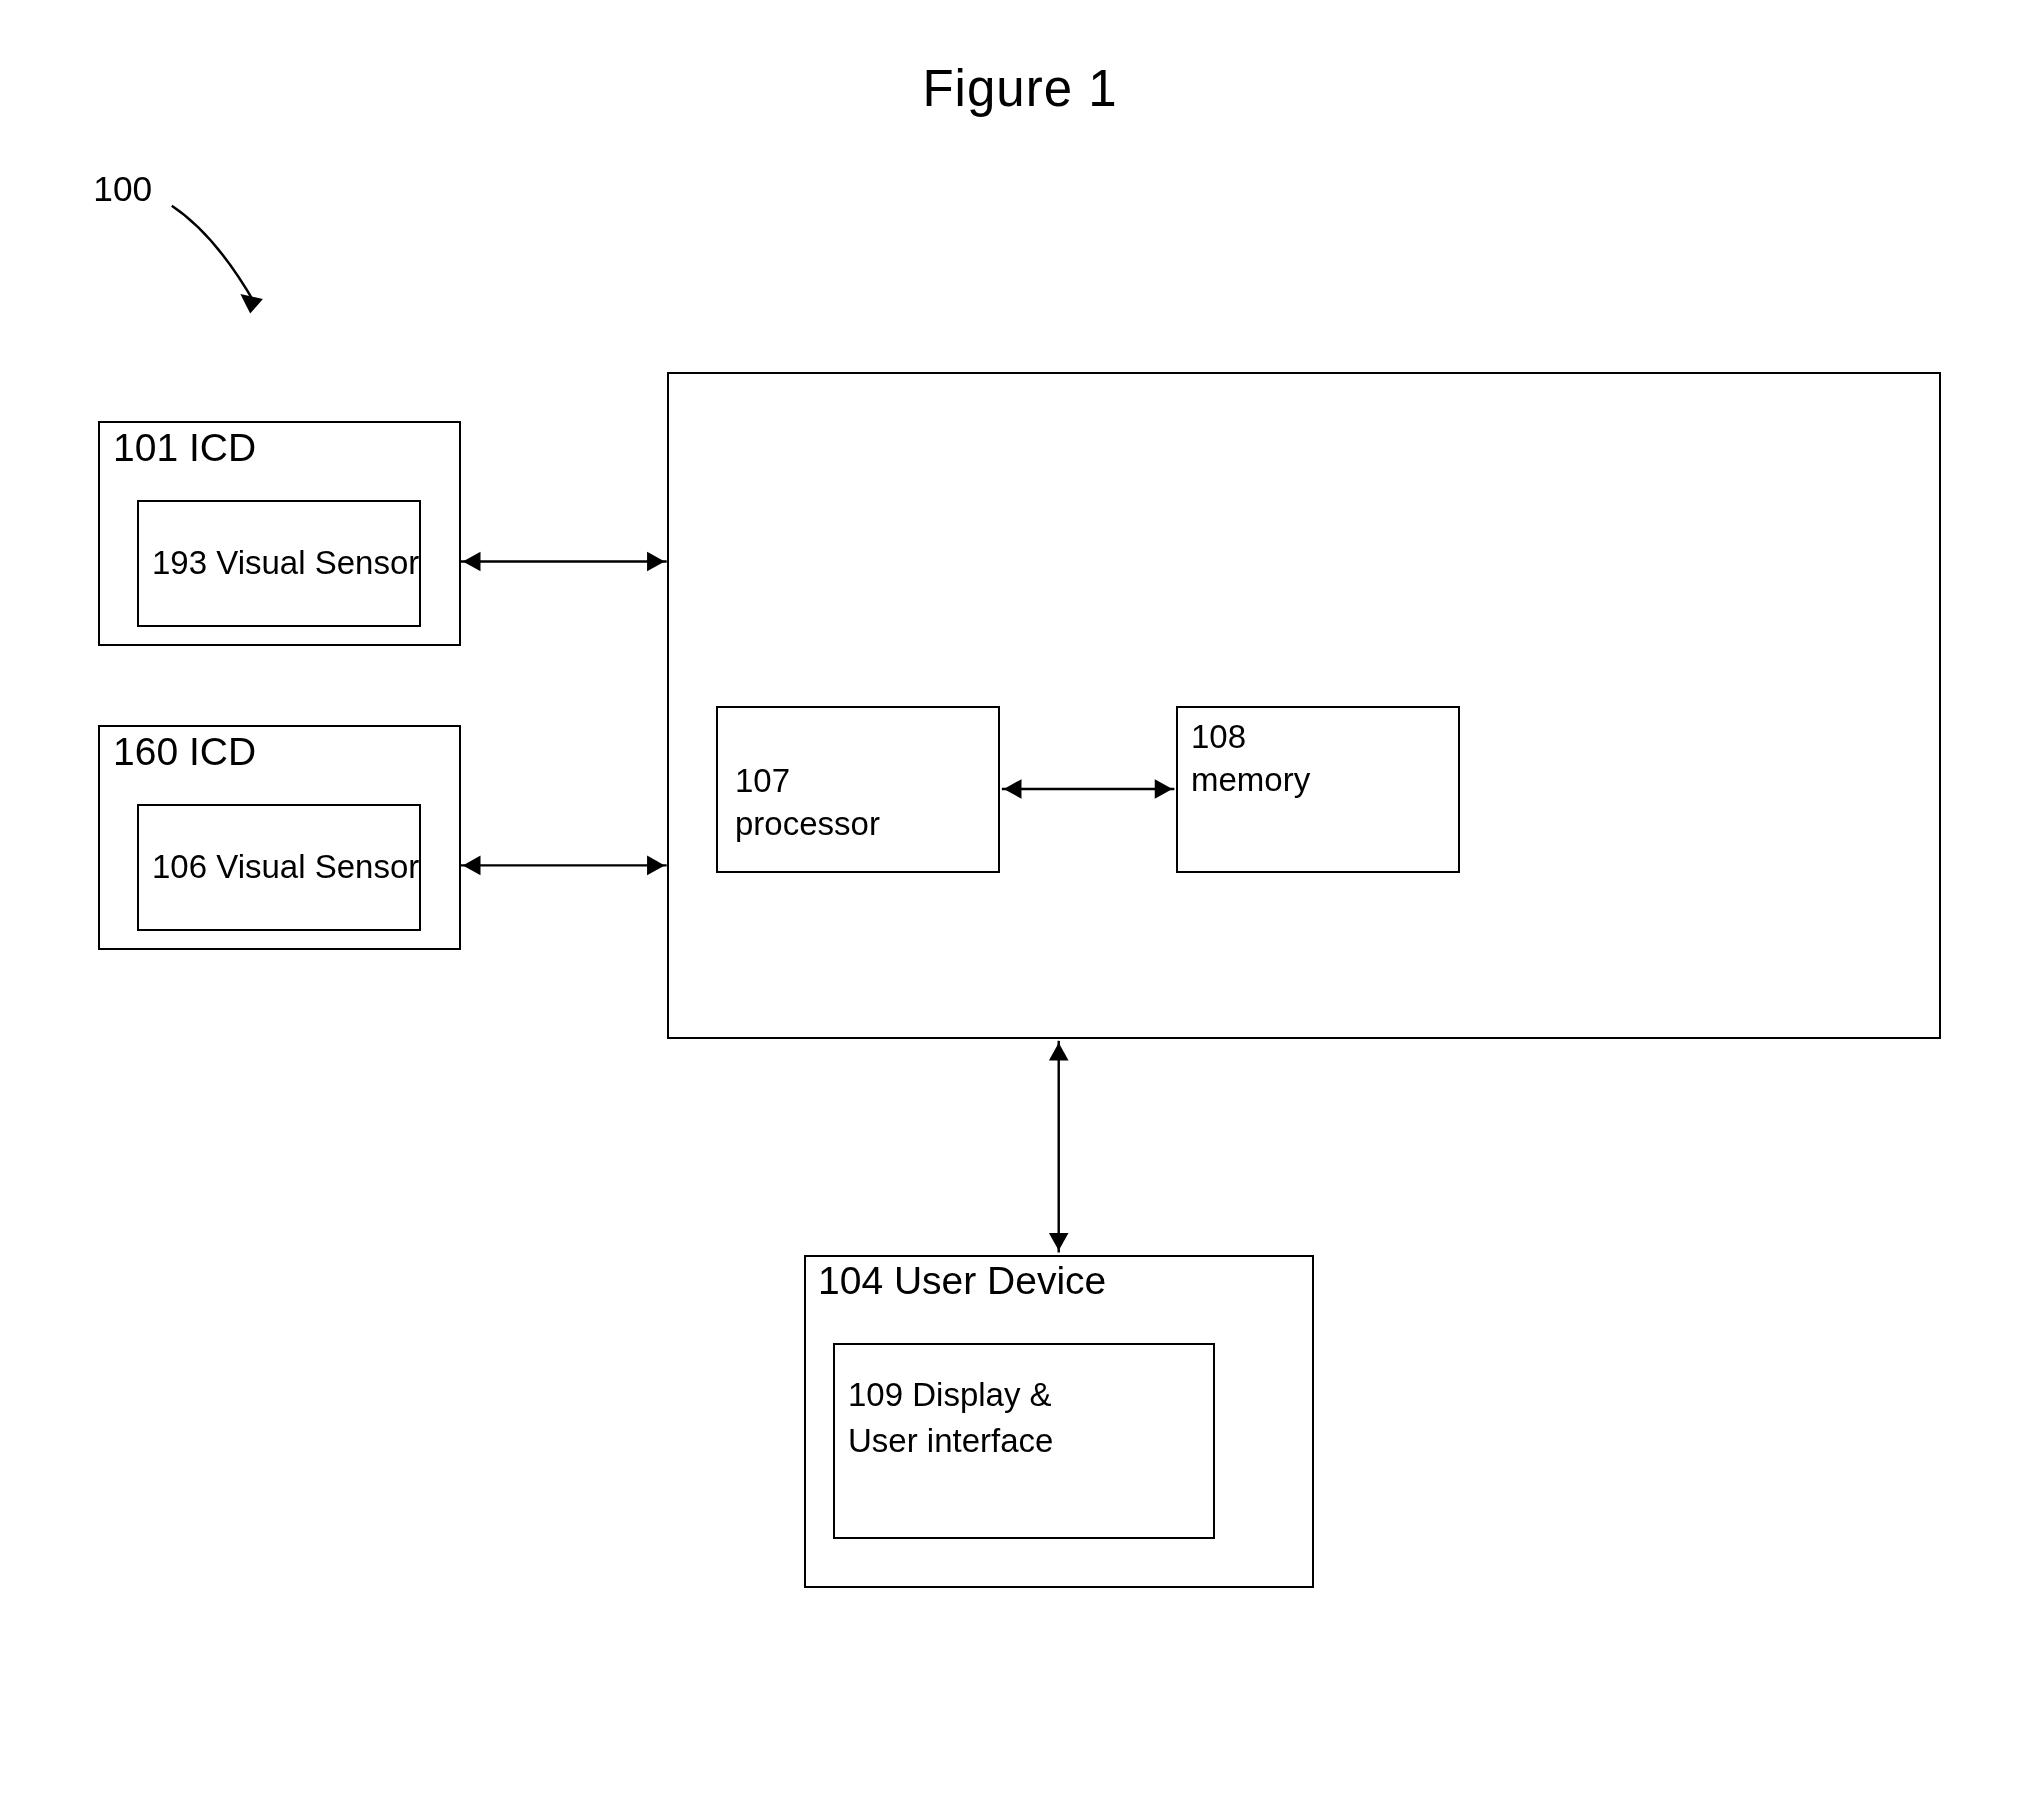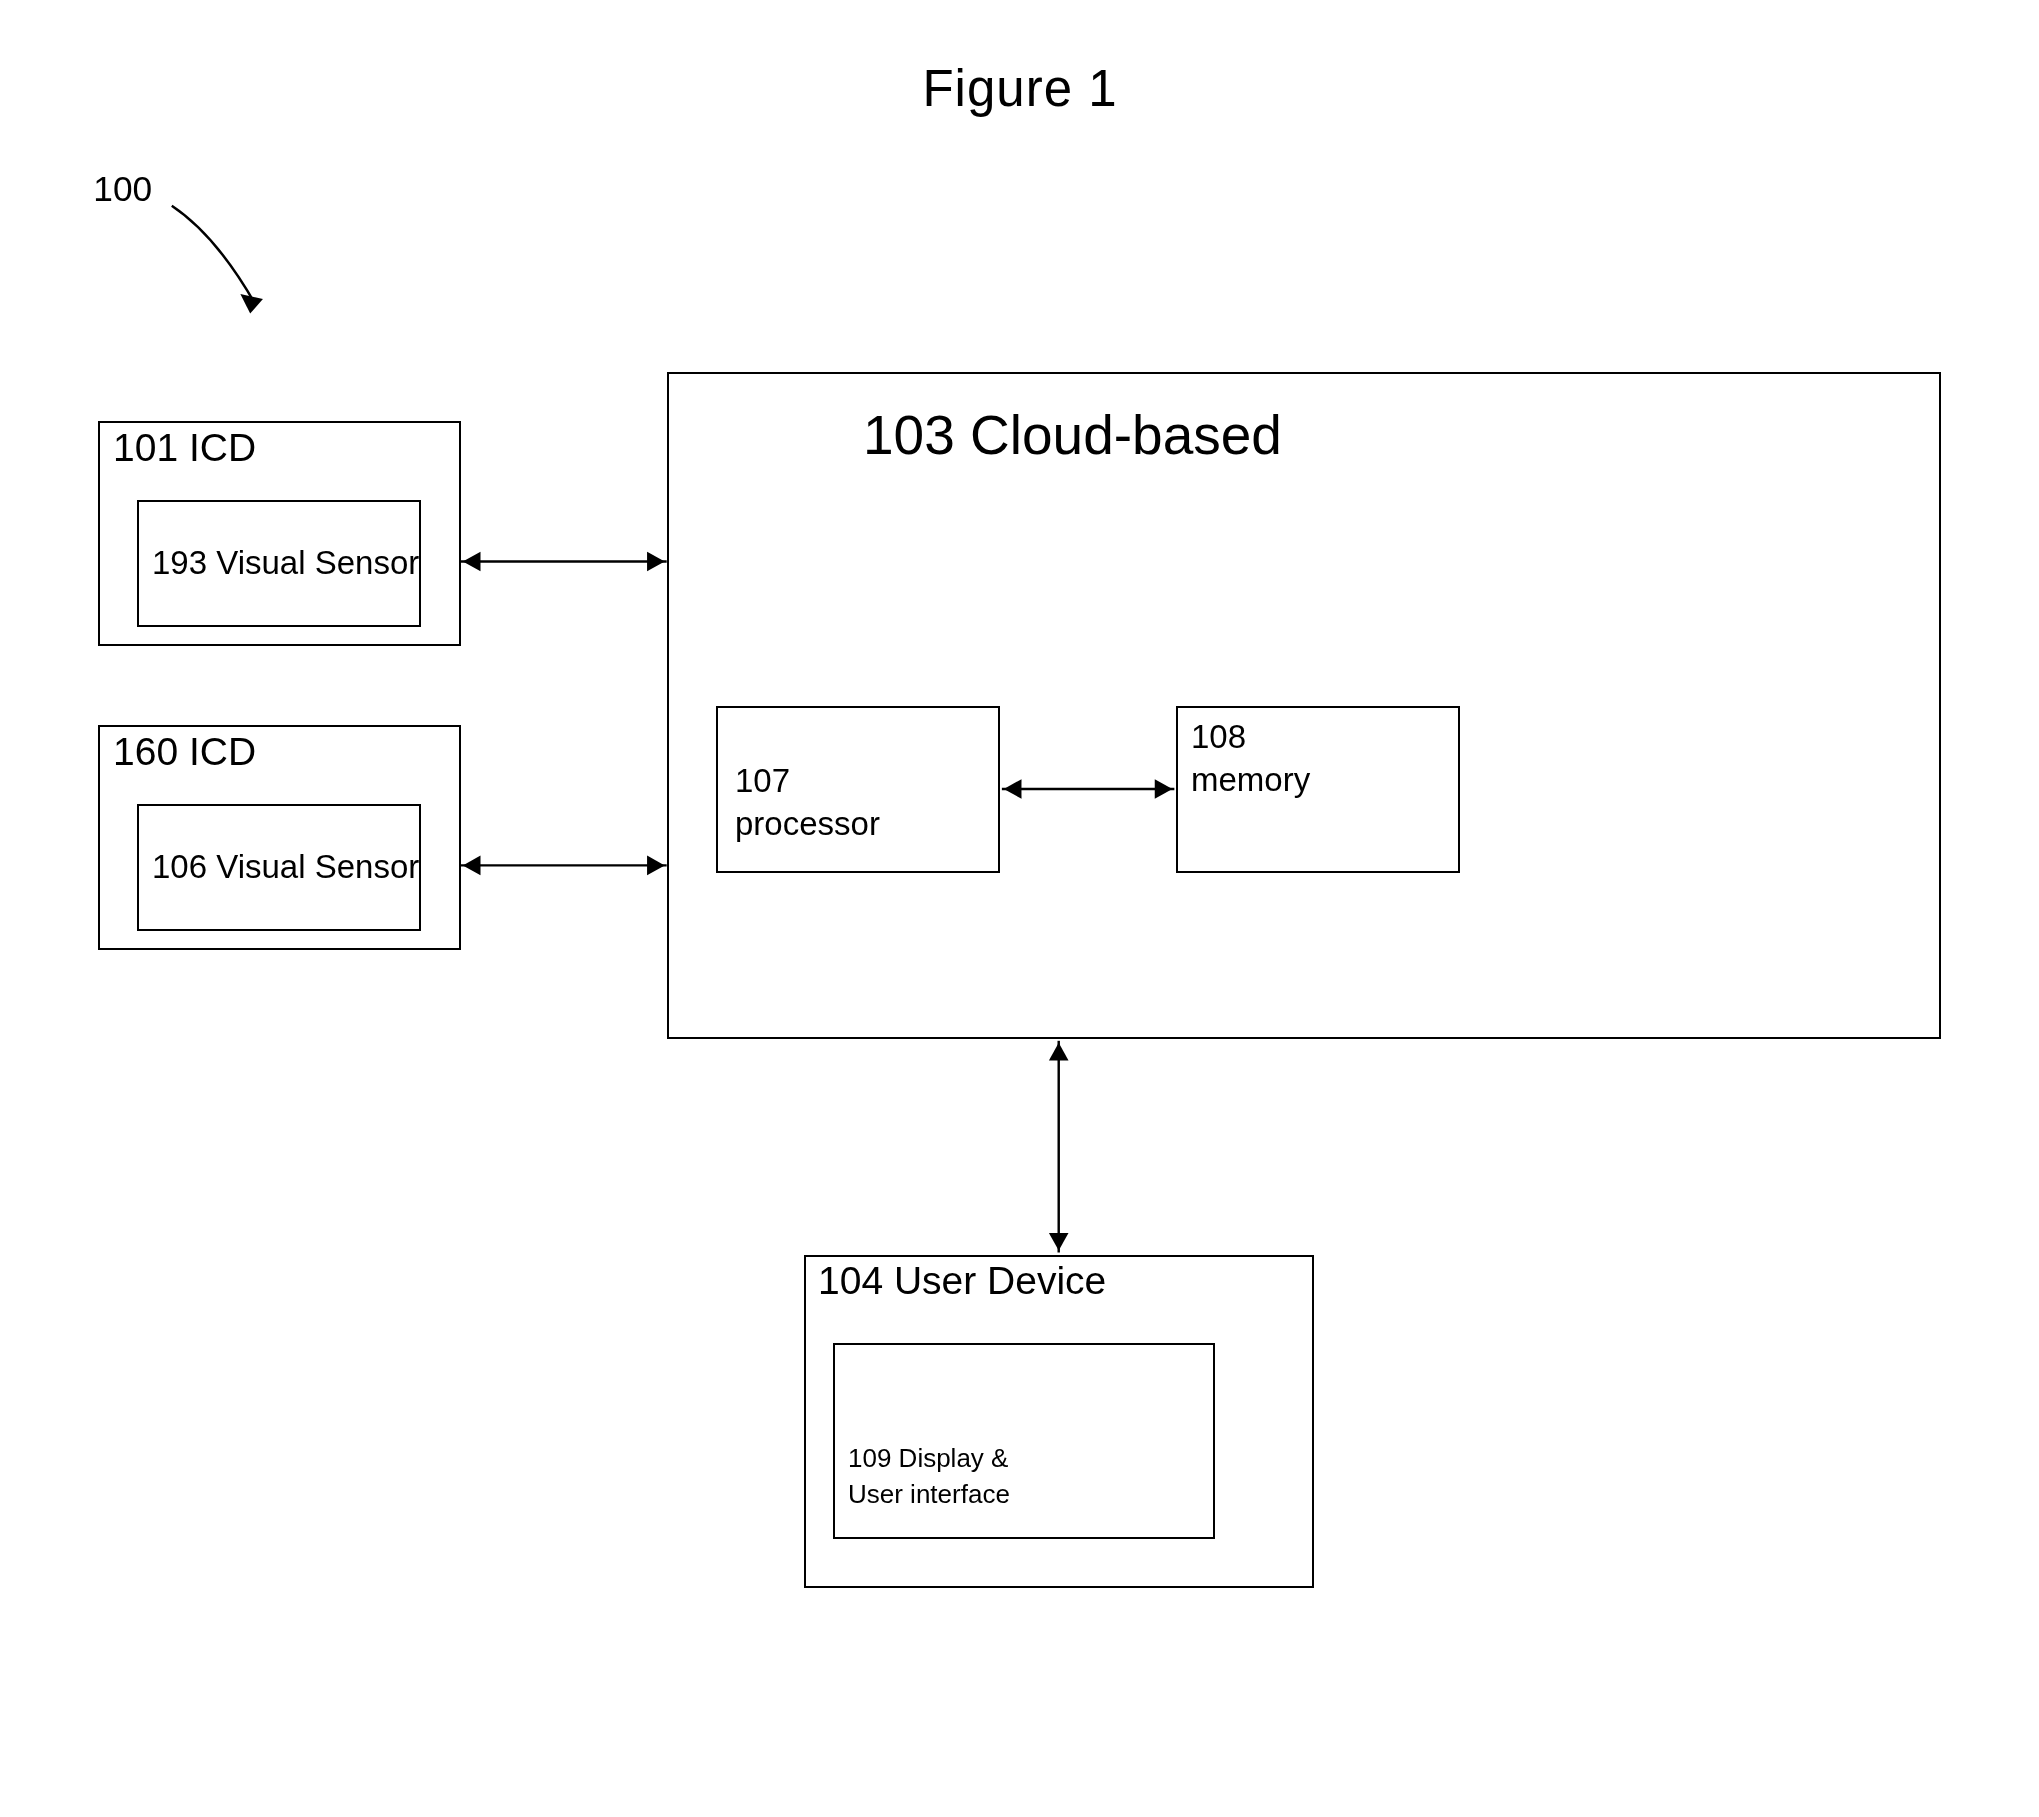--- a/index.html
+++ b/index.html
@@ -167,23 +167,23 @@
       position: absolute;
       top: 1343px;
       left: 833px;
       width: 382px;
       height: 196px;
       border: 2.9px solid #000;
     }
 
     .box-display-label {
       position: absolute;
-      top: 1440px;
+      top: 1372px;
       left: 848px;
-      font-size: 26px;
+      font-size: 33px;
       line-height: 1.4;
     }
 
     
     .arrows-svg {
       position: absolute;
       top: 0;
       left: 0;
       width: 2040px;
       height: 1817px;
@@ -227,21 +227,21 @@
 <div class="box-sensor1-label">193 Visual Sensor</div>
 
 <div class="box-icd2"></div>
 <div class="box-icd2-label">160 ICD</div>
 
 <div class="box-sensor2"></div>
 <div class="box-sensor2-label">106 Visual Sensor</div>
 
 <div class="box-cloud"></div>
 <div class="box-cloud-label">
-  <span>103 Cloud-based</span><br>
+  <br>
 </div>
 
 <div class="box-processor"></div>
 <div class="box-processor-label">
   <span>107</span><br>
   <span>processor</span>
 </div>
 
 <div class="box-memory"></div>
 <div class="box-memory-label">

